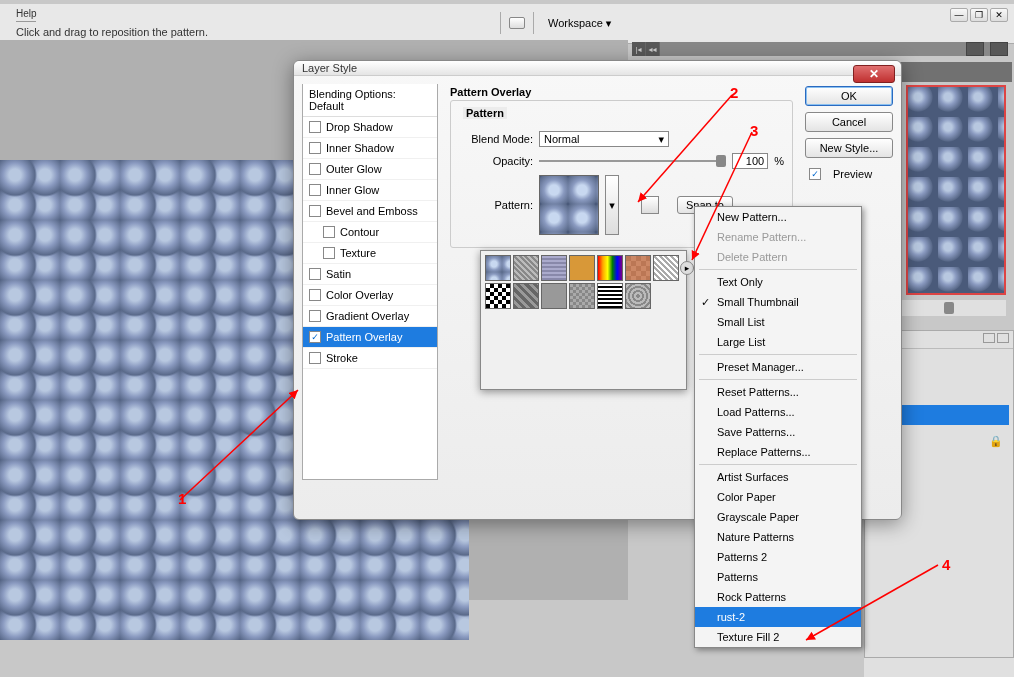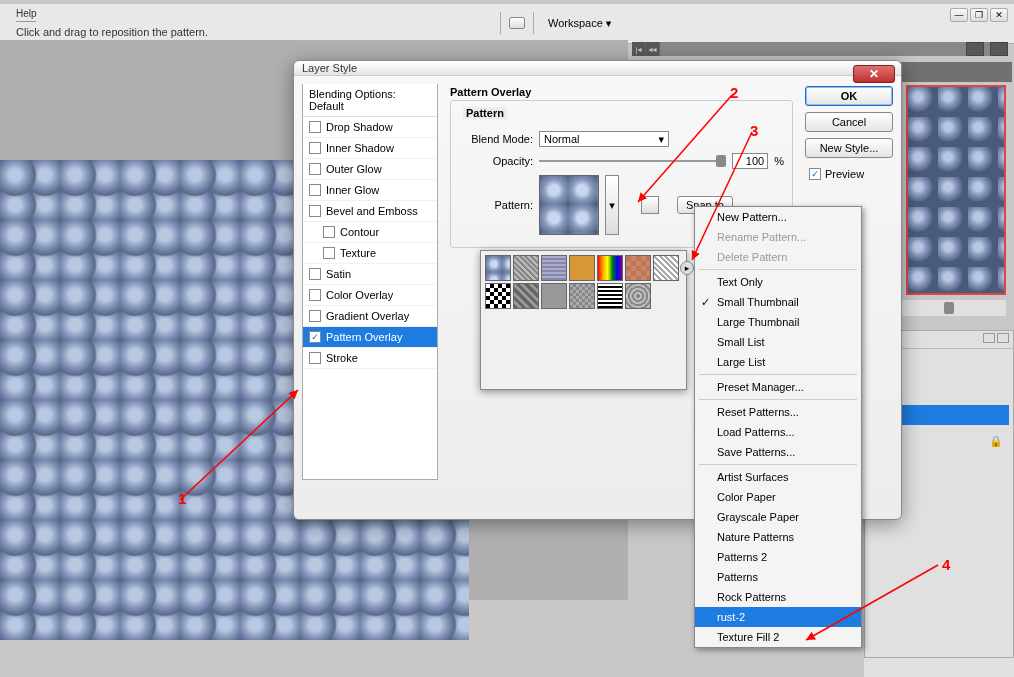--- a/index.html
+++ b/index.html
@@ -79,22 +79,22 @@
 .sw8 { background: repeating-conic-gradient(#000 0 25%,#fff 0 50%); background-size:8px 8px; }
 .sw9 { background: repeating-linear-gradient(45deg,#666 0 3px,#999 0 6px); }
 .sw10 { background: #999; }
 .sw11 { background: repeating-conic-gradient(#888 0 25%,#aaa 0 50%); background-size:6px 6px; }
 .sw12 { background: repeating-linear-gradient(0deg,#000 0 2px,#fff 0 4px); }
 .sw13 { background: repeating-radial-gradient(#888 0 2px,#bbb 0 4px); }
 .picker-fly { position: absolute; right: -8px; top: 10px; width: 14px; height: 14px; border-radius: 50%; background: #ddd; border: 1px solid #888; display: flex; align-items: center; justify-content: center; font-size: 9px; }
 
 .btn-col { width: 88px; display: flex; flex-direction: column; gap: 6px; align-items: stretch; padding-top: 2px; }
 .btn-col .btn { text-align: center; padding: 3px 0; }
-.btn-col .btn.ok { border: 1px solid #2a6ac0; box-shadow: 0 0 0 1px #8ac0f0 inset; font-weight: bold; }
-.preview-chk { display: flex; align-items: center; gap: 4px; margin-top: 4px; padding-left: 4px; }
+.btn-col .btn.ok { border: 1px solid #2a6ac0; box-shadow: 0 0 0 1px #8ac0f0 inset; }
+.preview-chk { display: flex; align-items: center; gap: 12px; margin-top: 4px; padding-left: 4px; }
 
 .context-menu { position: absolute; top: 206px; left: 694px; width: 168px; background: #f4f4f4; border: 1px solid #888; box-shadow: 2px 2px 6px rgba(0,0,0,0.4); z-index: 10; }
 .context-menu .mi { padding: 4px 10px 4px 22px; cursor: pointer; position: relative; }
 .context-menu .mi.disabled { color: #999; }
 .context-menu .mi.selected { background: #1e7ce0; color: #fff; }
 .context-menu .sep { height: 1px; background: #ccc; margin: 2px 4px; }
 .context-menu .mi.check::before { content: "✓"; position: absolute; left: 6px; }
 .arrow-label { position: absolute; color: red; font-size: 15px; z-index: 20; font-weight: bold; }
 
 .right-panel { position: absolute; top: 330px; right: 0; width: 150px; height: 340px; background: #e0e0e0; border: 1px solid #aaa; }
@@ -281,29 +281,29 @@
   <div class="picker-fly">▸</div>
 </div>
 
 <div class="context-menu" id="ctx">
     <div class="mi">New Pattern...</div>
     <div class="mi disabled">Rename Pattern...</div>
     <div class="mi disabled">Delete Pattern</div>
     <div class="sep"></div>
     <div class="mi">Text Only</div>
     <div class="mi check">Small Thumbnail</div>
-    <div class="mi">Large Thumbnail</div>
     <div class="mi">Small List</div>
     <div class="mi">Large List</div>
     <div class="sep"></div>
     <div class="mi">Preset Manager...</div>
     <div class="sep"></div>
     <div class="mi">Reset Patterns...</div>
     <div class="mi">Load Patterns...</div>
     <div class="mi">Save Patterns...</div>
+    <div class="mi">Replace Patterns...</div>
     <div class="sep"></div>
     <div class="mi">Artist Surfaces</div>
     <div class="mi">Color Paper</div>
     <div class="mi">Grayscale Paper</div>
     <div class="mi">Nature Patterns</div>
     <div class="mi">Patterns 2</div>
     <div class="mi">Patterns</div>
     <div class="mi">Rock Patterns</div>
     <div class="mi selected">rust-2</div>
     <div class="mi">Texture Fill 2</div>

